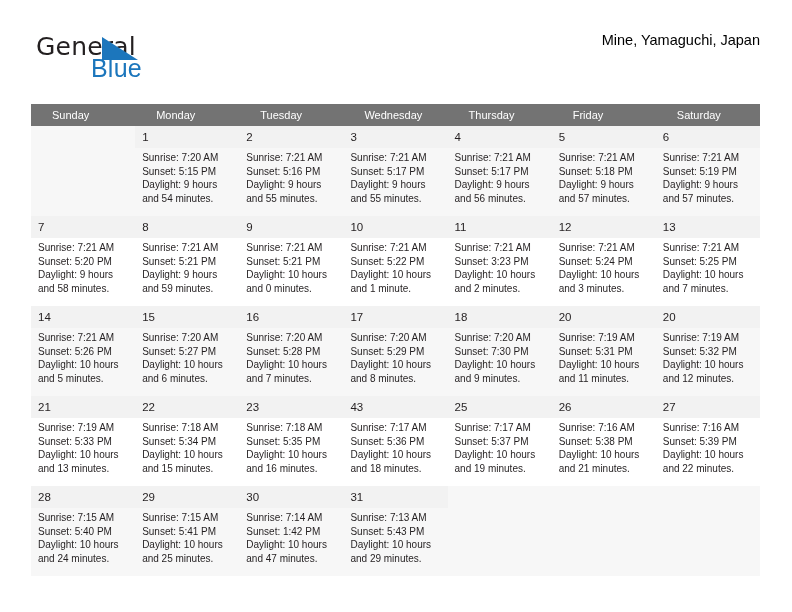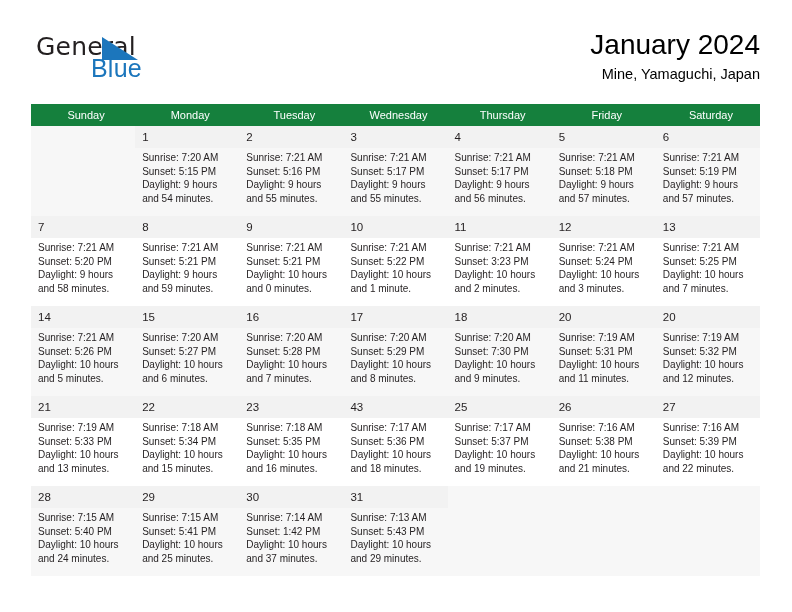--- a/index.html
+++ b/index.html
@@ -91,26 +91,26 @@
     position: absolute;
     left: 31px;
     top: 104px;
     width: 729px;
     border-collapse: collapse;
     table-layout: fixed;
   }
   .calendar col { width: 104.14px; }
 
   .calendar thead th {
-    background: #15803d;
+    background: #737373;
     color: #ffffff;
     font-size: 11px;
     font-weight: 400;
-    text-align: center;
-    padding: 5px 0 5px 6px;
+    text-align: left;
+    padding: 5px 0 5px 21px;
     height: 12px;
     border: none;
   }
 
   .week-row td {
     vertical-align: top;
     padding: 0;
     border: none;
     height: 90px;
   }
@@ -152,21 +152,20 @@
 
     <div class="logo">
       <span class="logo-general">General</span>
       <svg class="logo-mark" viewBox="0 0 36 23" xmlns="http://www.w3.org/2000/svg">
         <polygon points="0,0 36,23 0,23" fill="#1c76bc"></polygon>
       </svg>
       <span class="logo-blue">Blue</span>
     </div>
 
     <div class="title-block">
-      <div class="cal-title">January 2024</div>
       <div class="cal-subtitle">Mine, Yamaguchi, Japan</div>
     </div>
 
   </div>
 
   <table class="calendar">
     <colgroup>
       <col>
         <col>
         <col>
@@ -518,21 +517,21 @@
               </div>
             </div>
           </td>
           <td>
             <div class="daycell">
               <div class="daynum">30</div>
               <div class="details">
                 <div>Sunrise: 7:14 AM</div>
                 <div>Sunset: 1:42 PM</div>
                 <div>Daylight: 10 hours</div>
-                <div>and 37 minutes.</div>
+                <div>and 47 minutes.</div>
               </div>
             </div>
           </td>
           <td>
             <div class="daycell">
               <div class="daynum">31</div>
               <div class="details">
                 <div>Sunrise: 7:13 AM</div>
                 <div>Sunset: 5:43 PM</div>
                 <div>Daylight: 10 hours</div>

